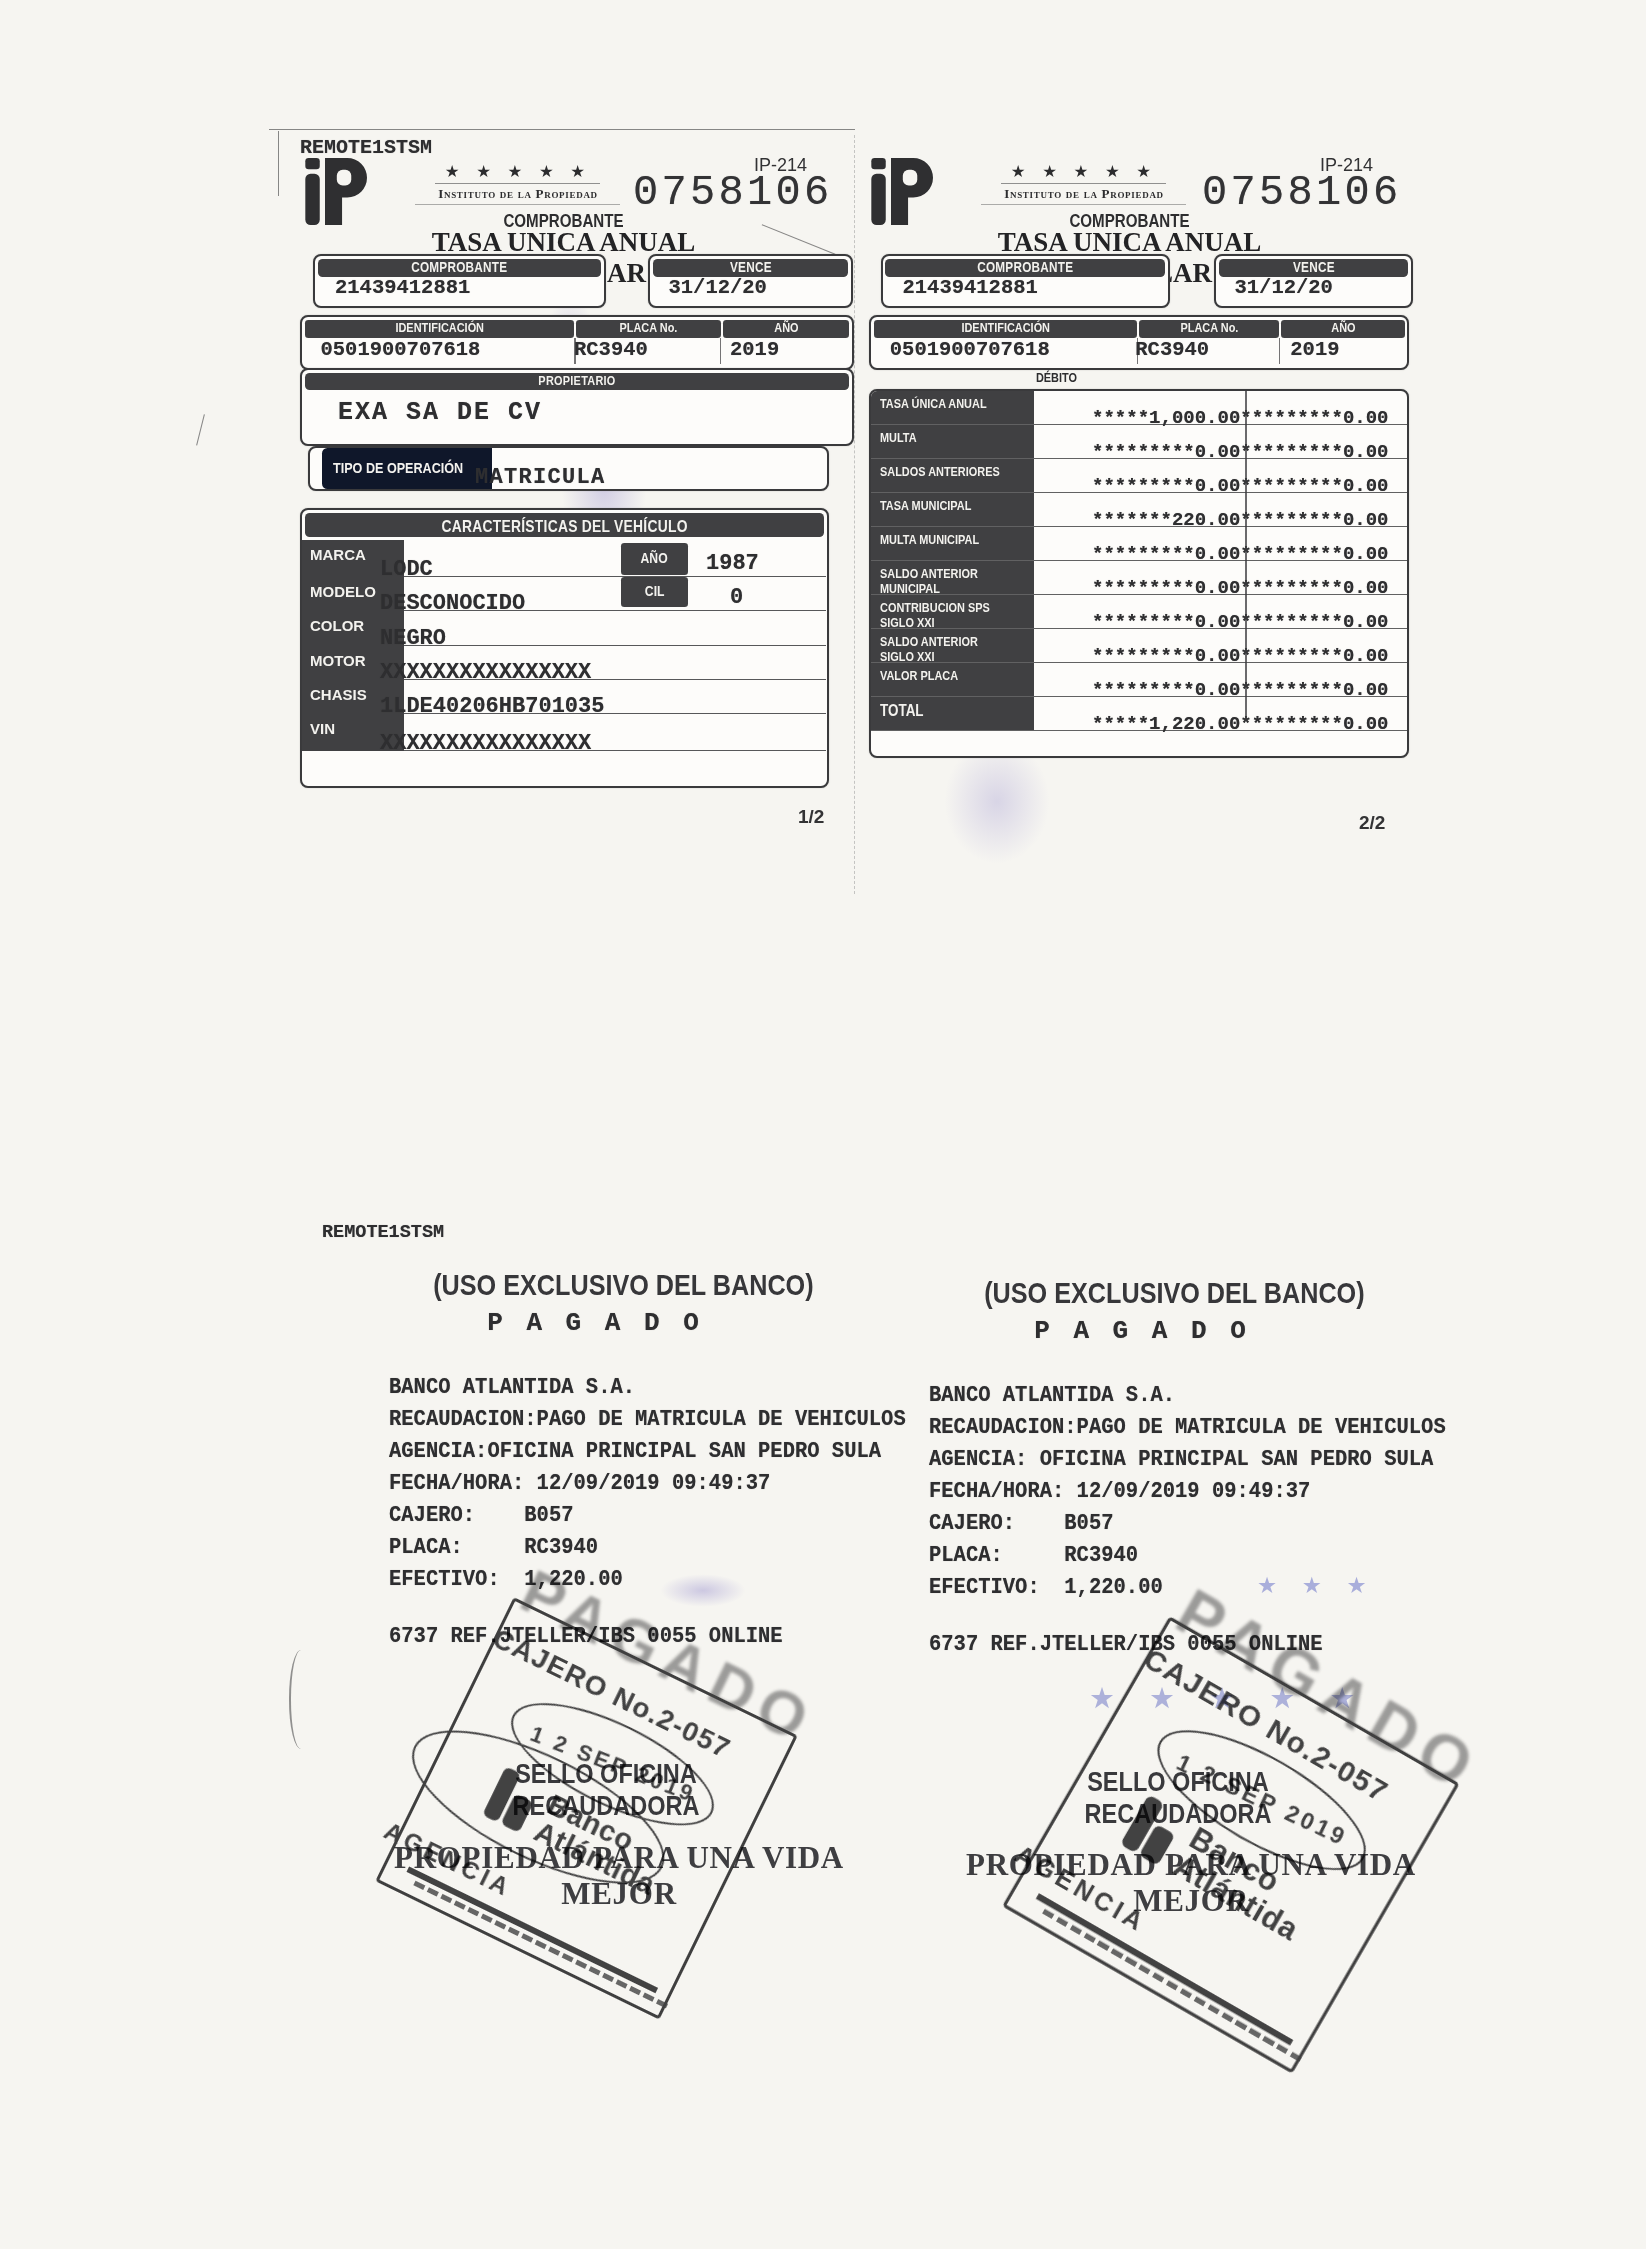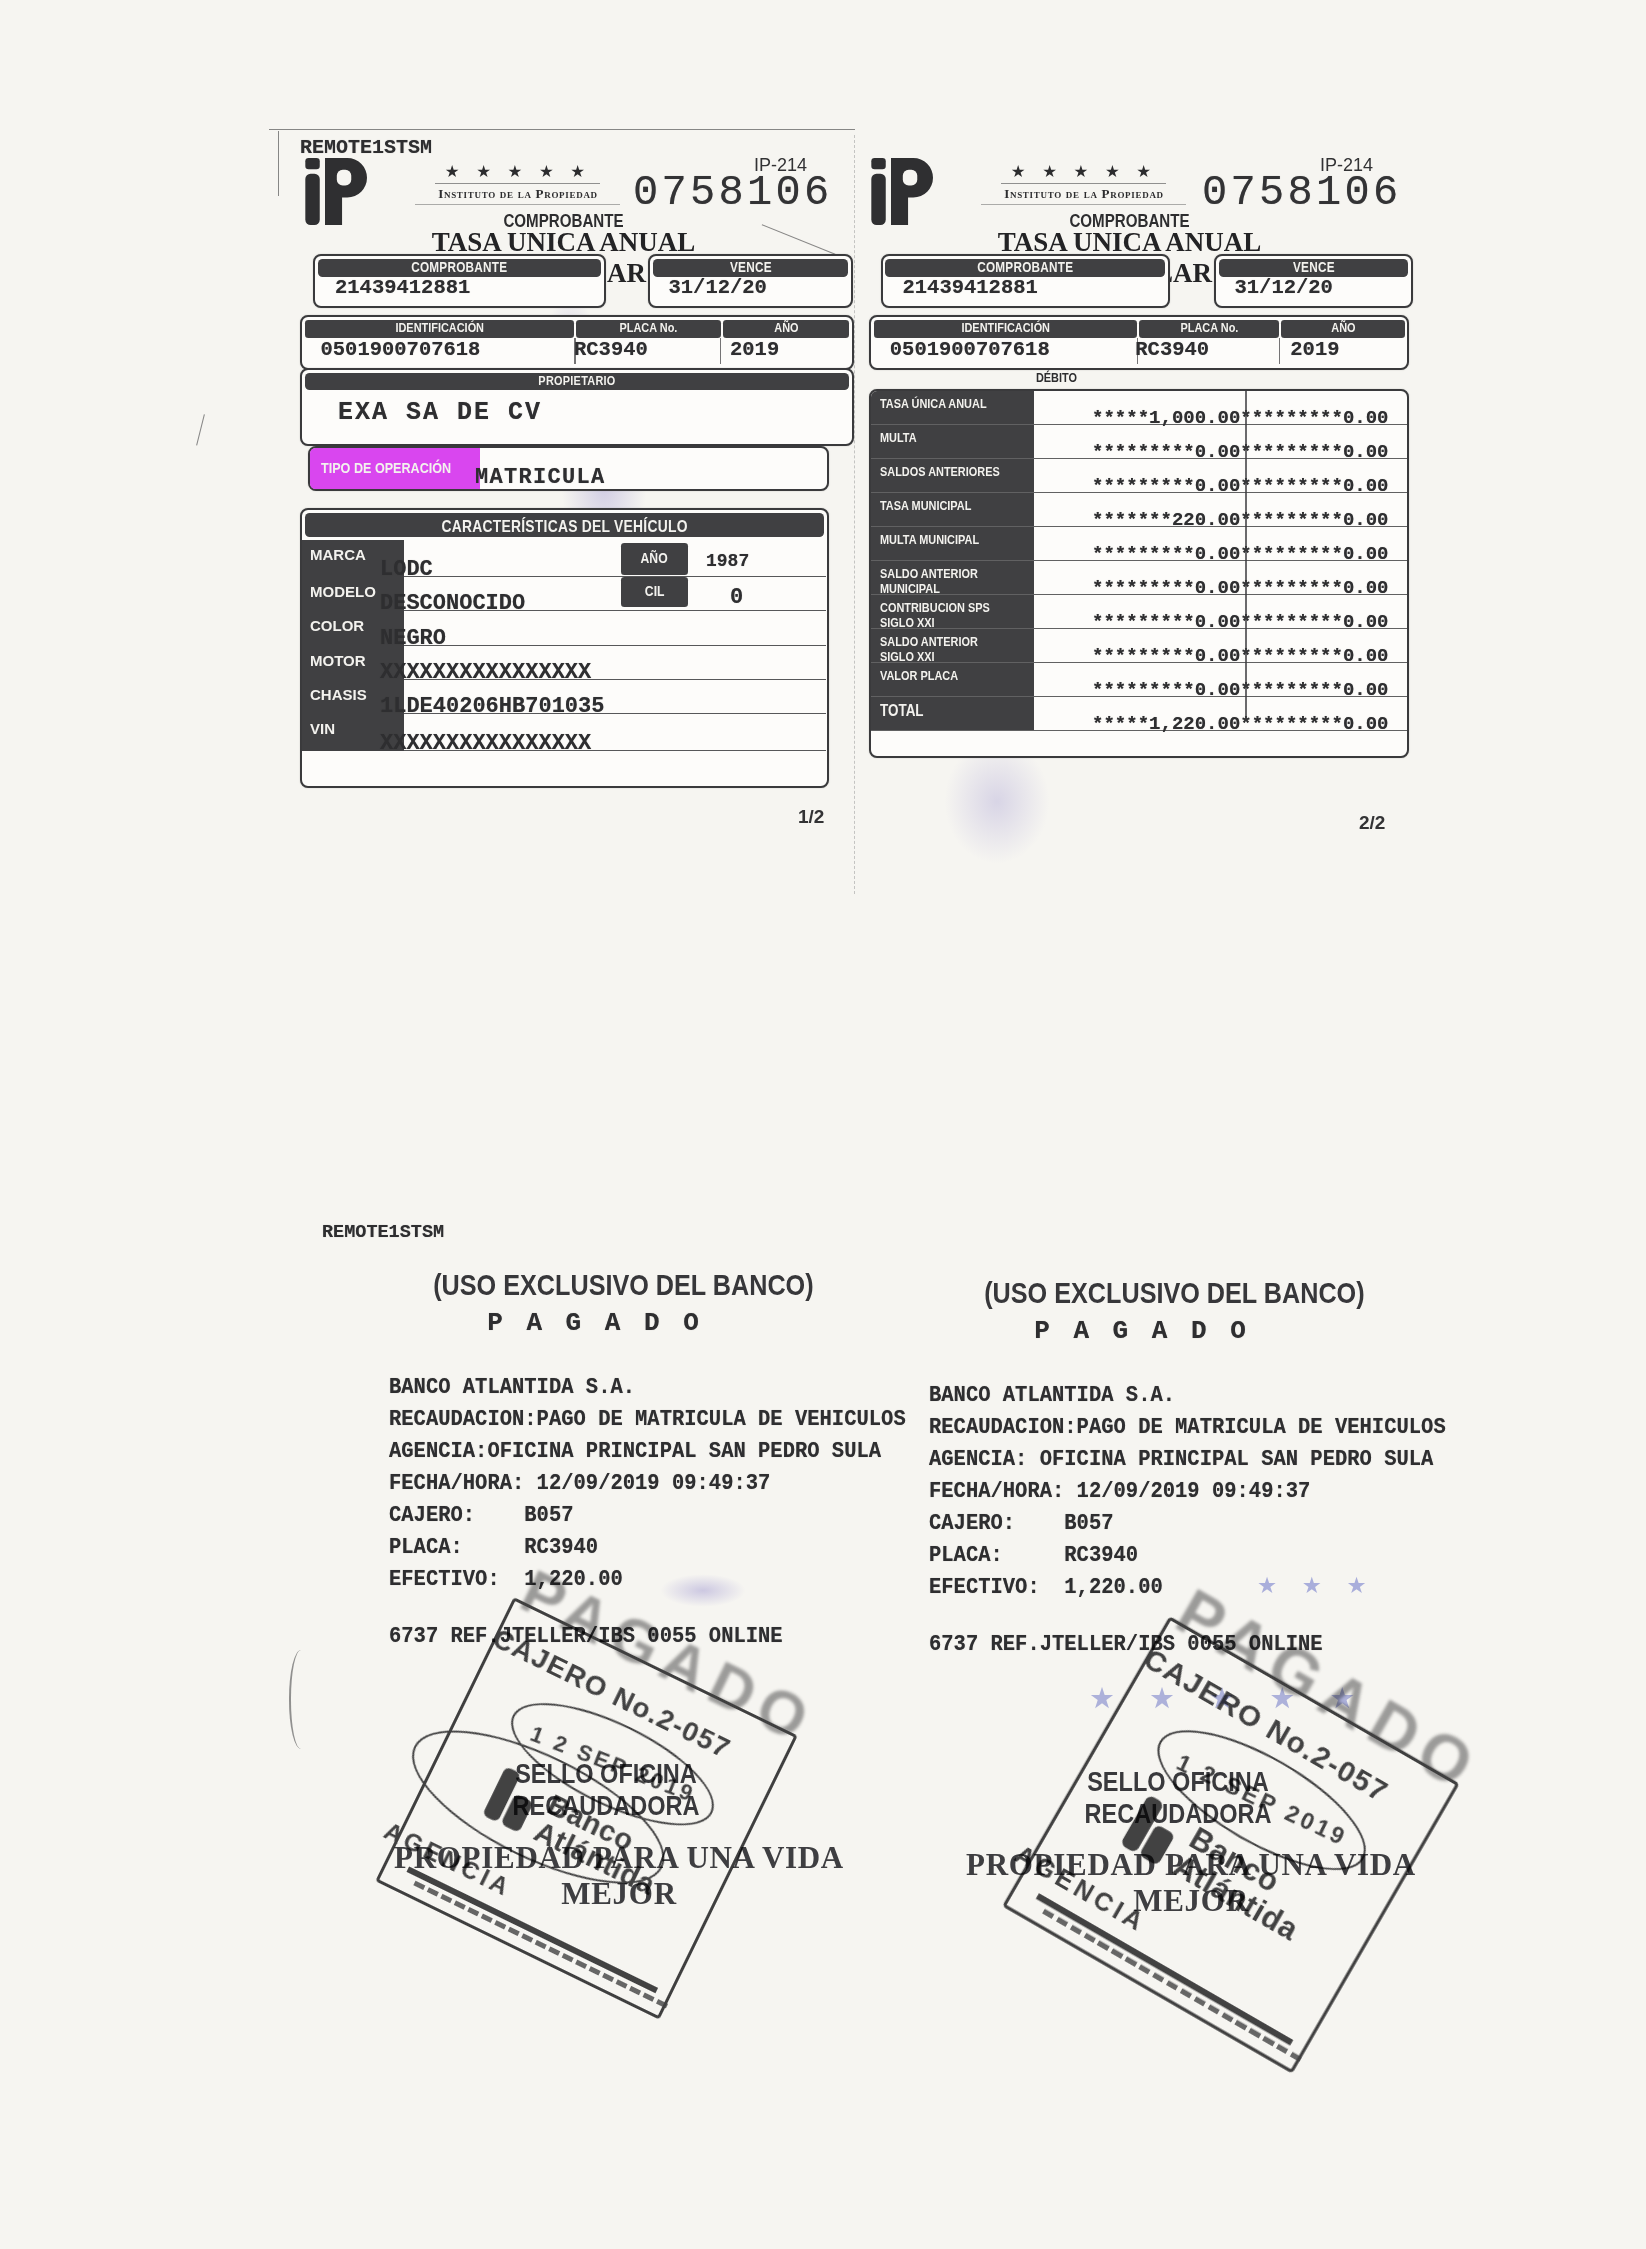--- a/index.html
+++ b/index.html
@@ -115,21 +115,21 @@
       <div class="abs m" style="left:272px;top:21px;font-size:20.5px;">RC3940</div>
       <div class="abs m" style="left:428px;top:21px;font-size:20.5px;">2019</div>
     </div>
 
     <div class="fbox" style="left:0;top:243px;width:550px;height:74px;">
       <div class="band" style="height:17px;"><span class="cond" style="font-size:13px;">PROPIETARIO</span></div>
       <div class="abs m" style="left:36px;top:28px;font-size:25px;letter-spacing:2px;">EXA SA DE CV</div>
     </div>
 
     <div class="fbox" style="left:8px;top:321px;width:517px;height:41px;">
-      <div class="abs" style="left:0;top:0;width:170px;height:41px;background:#d946ef;color:#f3f2ee;border-radius:5.3px 0 0 5.3px;padding:10.6px 0 0 10.6px;box-sizing:border-box;text-decoration:underline;"><span class="condL" style="font-size:15px;">TIPO DE OPERACIÓN</span></div>
+      <div class="abs" style="left:12px;top:0;width:170px;height:41px;background:#0f172a;color:#f3f2ee;border-radius:5.3px 0 0 5.3px;padding:10.6px 0 0 10.6px;box-sizing:border-box;text-decoration:underline;"><span class="condL" style="font-size:15px;">TIPO DE OPERACIÓN</span></div>
       <div class="abs m" style="left:165px;top:17px;font-size:22px;letter-spacing:1.3px;">MATRICULA</div>
     </div>
 
     <div class="fbox" style="left:0;top:383px;width:525px;height:276px;">
       <div class="band" style="height:24px;padding-top:4px;box-sizing:border-box;"><span class="cond" style="font-size:16.5px;">CARACTERÍSTICAS DEL VEHÍCULO</span></div>
       <div class="abs" style="left:0;top:30px;right:0;bottom:2.6px;">
         <div class="crow" style="height:37px;">
           <span class="clabel">MARCA</span>
           <span class="cval m">LODC</span>
           <div class="cline"></div>
@@ -155,21 +155,21 @@
           <div class="cline"></div>
         </div>
         <div class="crow" style="height:37px;">
           <span class="clabel">VIN</span>
           <span class="cval m">XXXXXXXXXXXXXXXX</span>
           <div class="cline"></div>
         </div>
       </div>
 
       <div class="abs bandcell" style="left:319px;top:33px;width:67px;height:32px;padding-top:6.6px;box-sizing:border-box;"><span class="cond" style="font-size:14.5px;">AÑO</span></div>
-      <div class="abs m" style="left:404px;top:41px;font-size:18px;">1987</div>
+      <div class="abs m" style="left:404px;top:41px;font-size:22px;">1987</div>
       <div class="abs bandcell" style="left:319px;top:67px;width:67px;height:30px;padding-top:6px;box-sizing:border-box;"><span class="cond" style="font-size:14.5px;">CIL</span></div>
       <div class="abs m" style="left:428px;top:75px;font-size:22px;">0</div>
     </div>
   </div>
   <div class="abs" style="left:798px;top:806px;font-size:19px;font-weight:700;color:#333335;">1/2</div>
 
   <div class="abs" style="left:866px;top:125px;width:544px;height:726px;">
     <svg class="abs" style="left:4px;top:33px;" width="63" height="67" viewBox="0 0 96 102">
       <rect x="2" y="0" width="22" height="17" rx="5" fill="#2f2f31"></rect>
       <rect x="2" y="24" width="22" height="78" rx="8" fill="#2f2f31"></rect>

